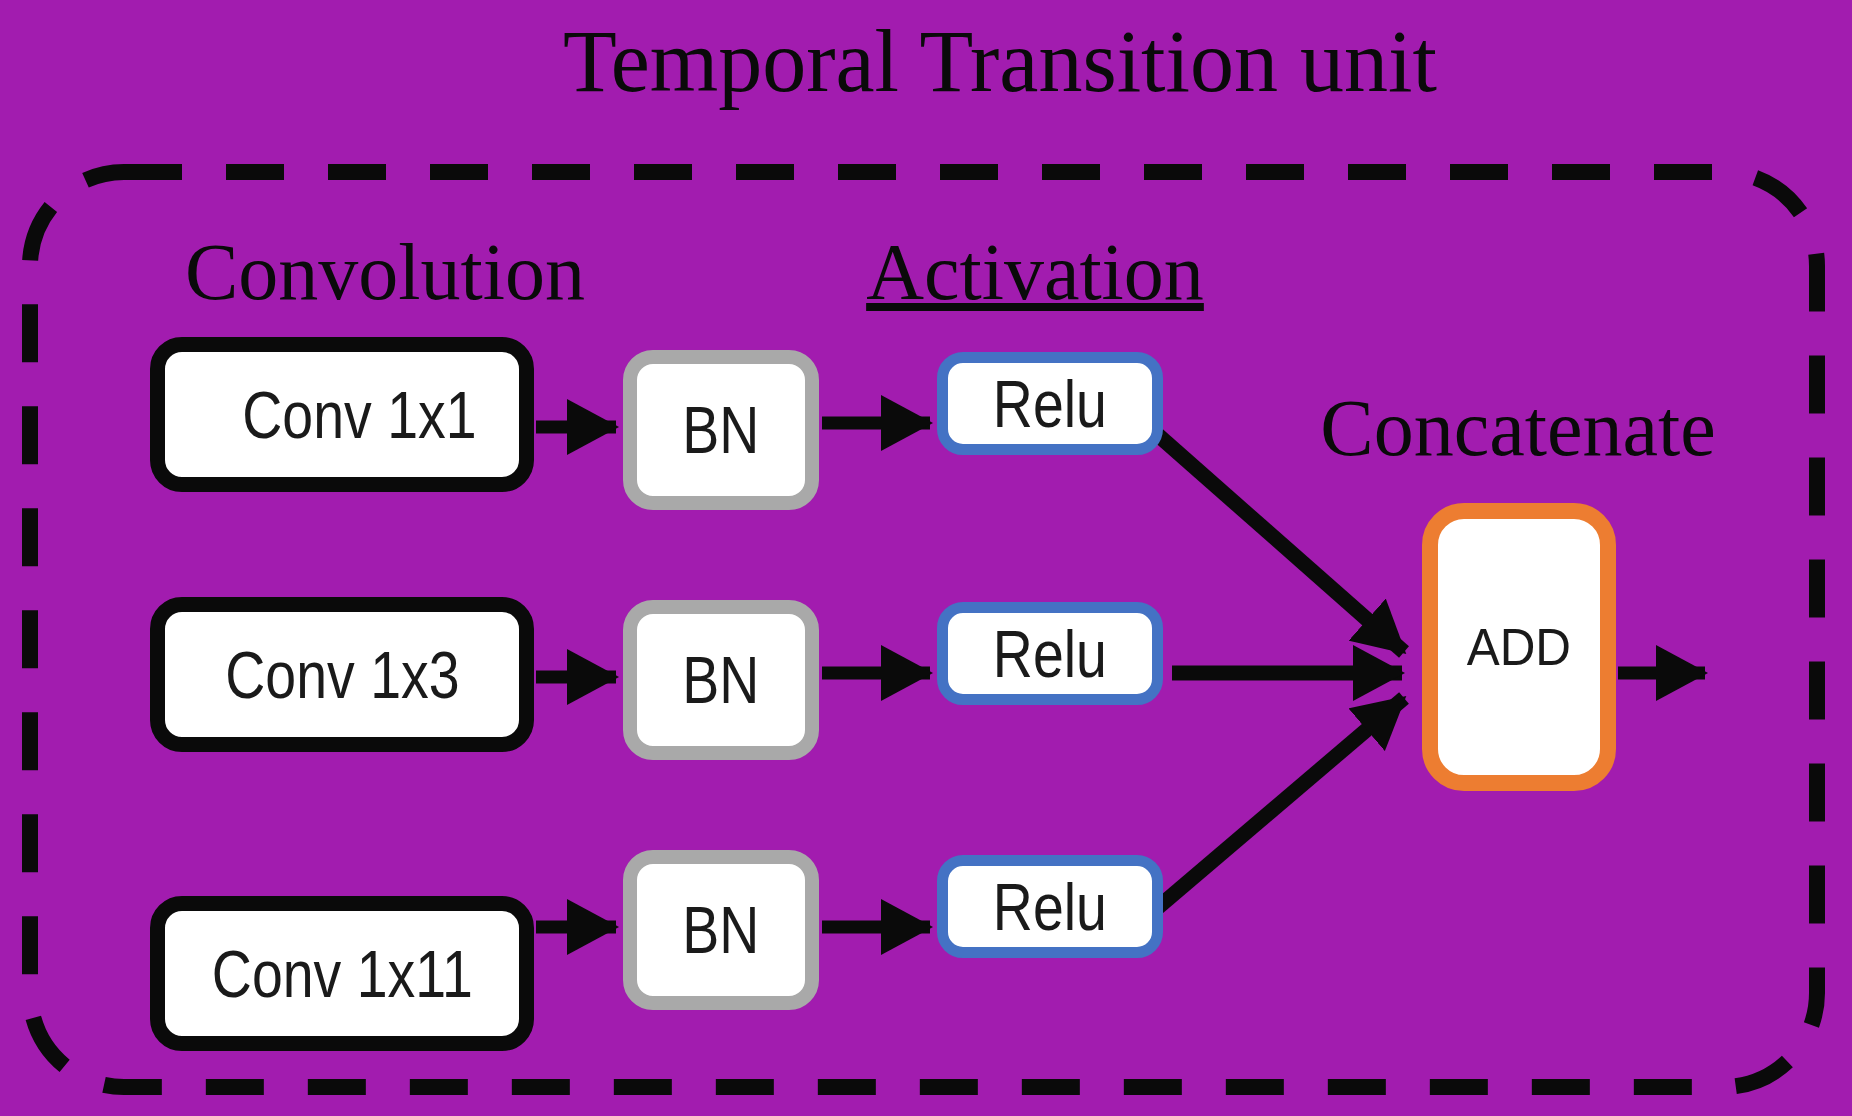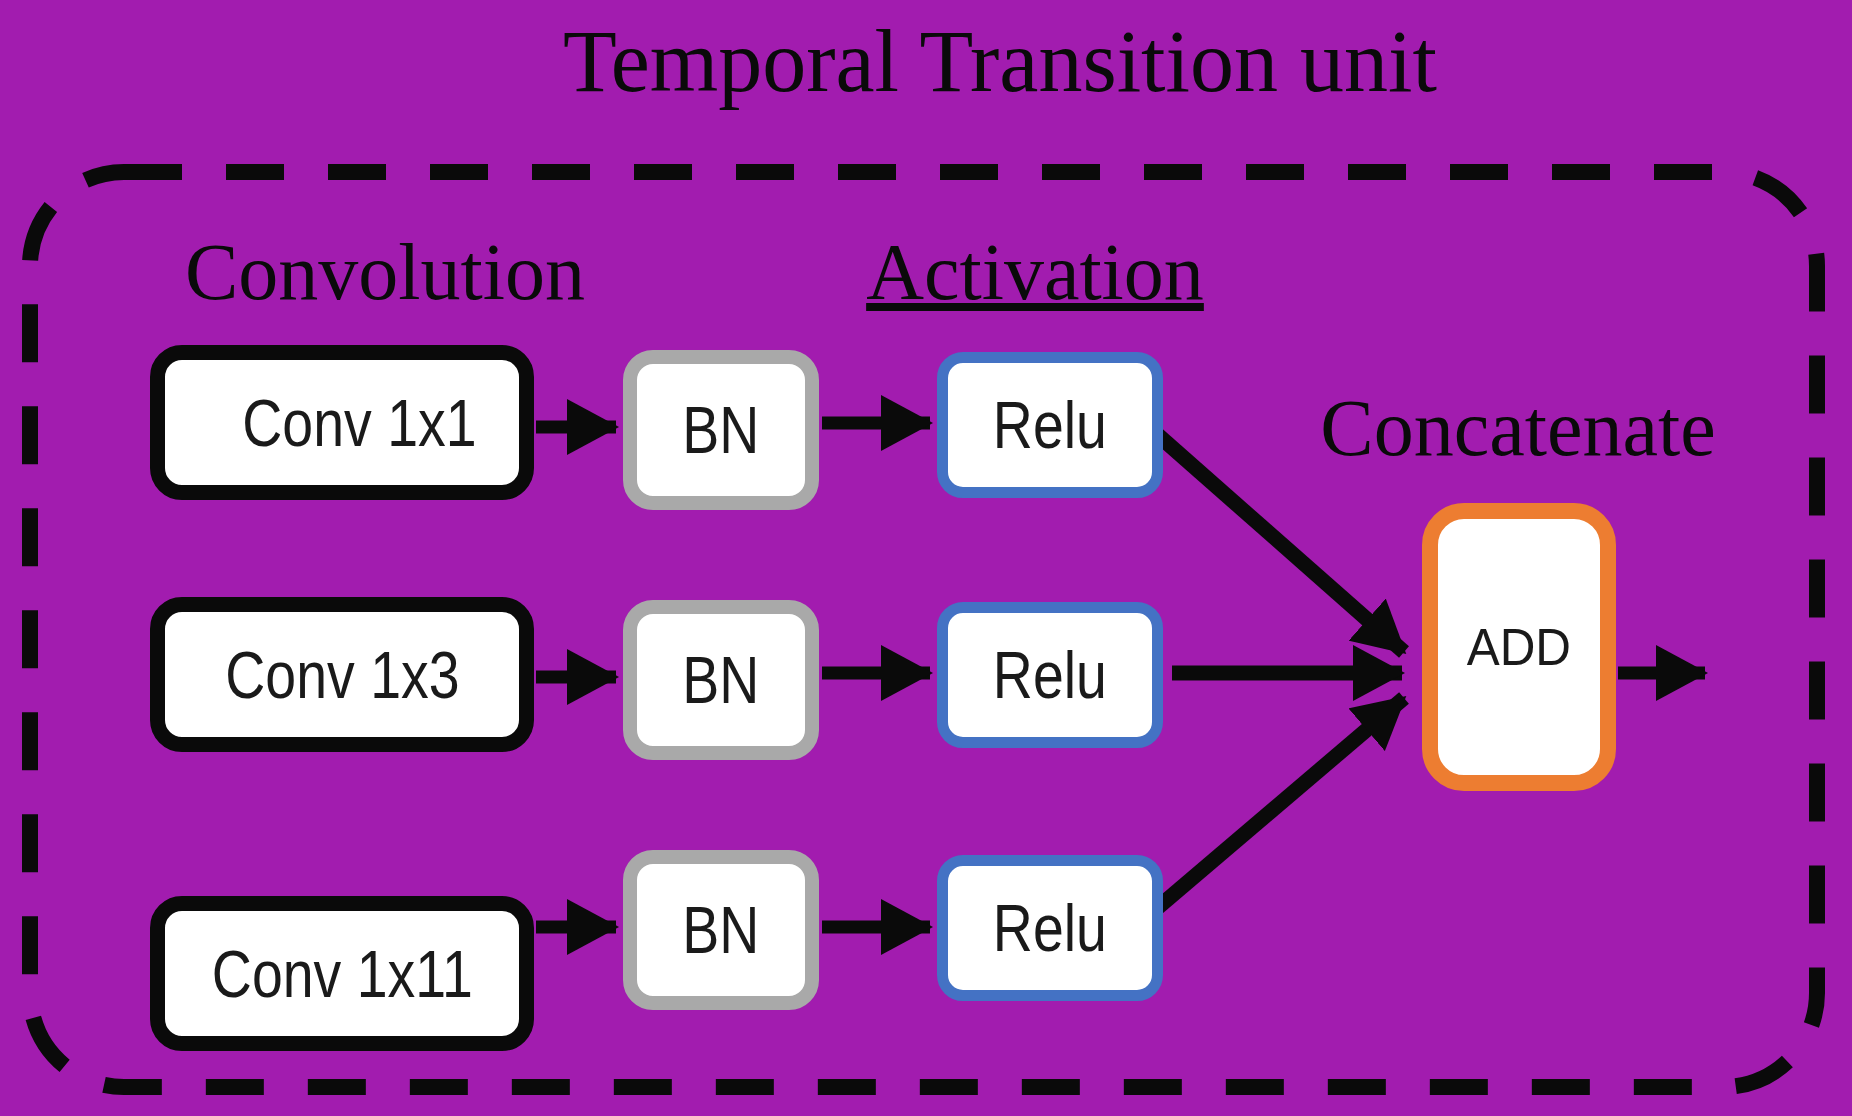--- a/index.html
+++ b/index.html
@@ -57,35 +57,35 @@
     transform: scaleX(0.84);
     font-size: 66px;
     line-height: 1;
     white-space: nowrap;
   }
   .conv {
     left: 150px; width: 384px; height: 155px;
     border: 15px solid var(--black, #0a0a0a);
     border-radius: 32px;
   }
-  .conv.r1 { top: 345px; padding-left: 35px; }
+  .conv.r1 { top: 337px; padding-left: 35px; }
   .conv.r2 { top: 597px; }
   .conv.r3 { top: 896px; }
 
   .bn {
     left: 623px; width: 196px; height: 160px;
     border: 14px solid var(--gray, #A9A9A9);
     border-radius: 30px;
   }
   .bn.r1 { top: 350px; }
   .bn.r2 { top: 600px; }
   .bn.r3 { top: 850px; }
 
   .relu {
-    left: 937px; width: 226px; height: 146px;
+    left: 937px; width: 226px; height: 103px;
     border: 11px solid var(--blue, #4472C4);
     border-radius: 26px;
   }
   .relu.r1 { top: 352px; }
   .relu.r2 { top: 602px; }
   .relu.r3 { top: 855px; }
 
   .add {
     left: 1422px; top: 503px; width: 194px; height: 288px;
     border: 16px solid var(--orange, #ED7D31);

